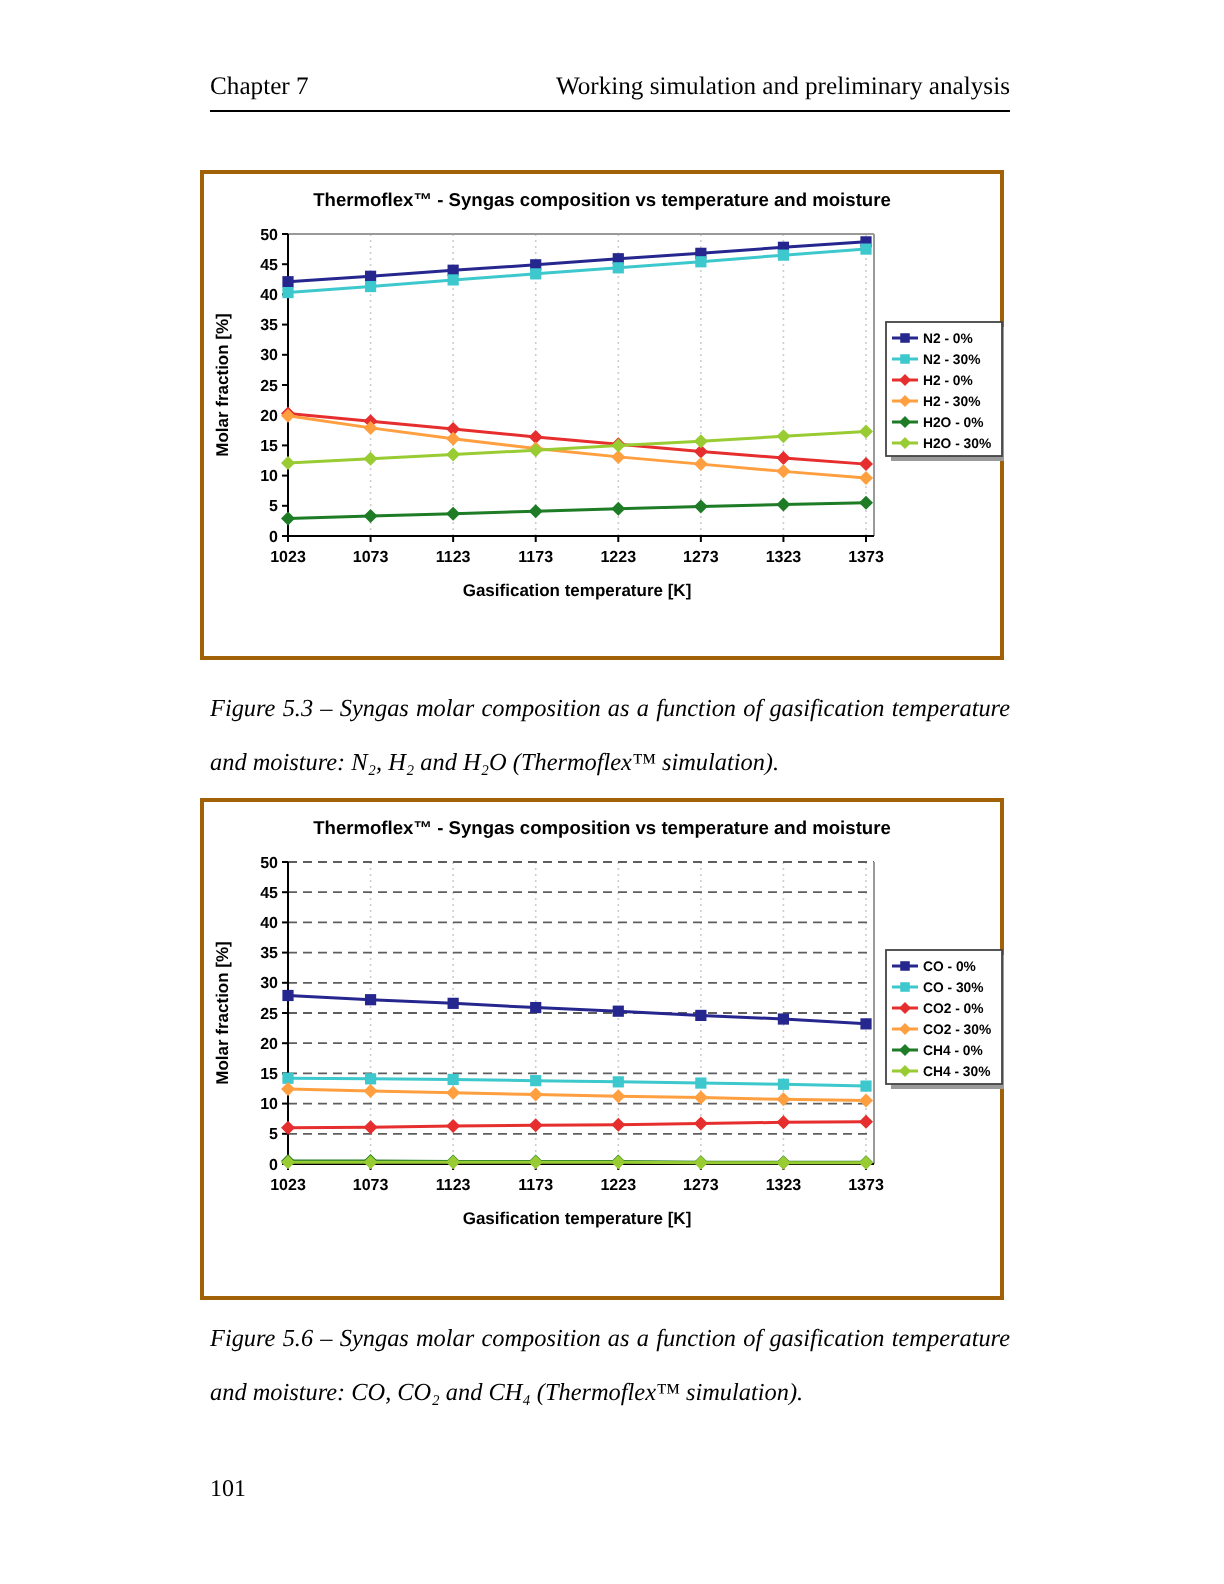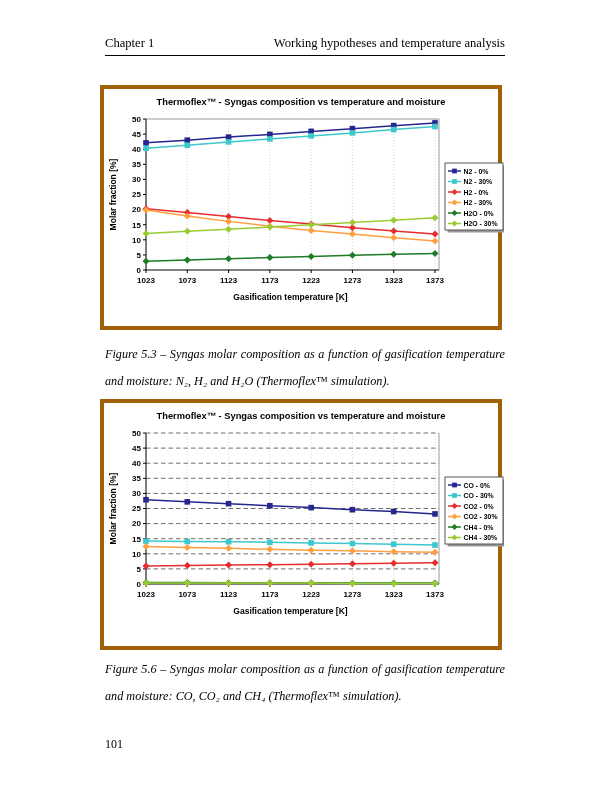--- a/index.html
+++ b/index.html
@@ -3,21 +3,21 @@
 <meta charset="utf-8">
 <style>
   html,body{margin:0;padding:0;background:#888;}
   .page{position:relative;width:612px;height:792px;background:#ffffff;margin:0 auto;overflow:hidden;
         font-family:"Liberation Serif","DejaVu Serif",serif;color:#000;}
   
   .header{position:absolute;left:105px;top:36px;width:400px;display:flex;justify-content:space-between;
           font-size:12.6px;}
   .header-rule{position:absolute;left:105px;top:55px;width:400px;border-top:1px solid #000;}
   
-  .figure-box{position:absolute;left:100px;width:402px;border:4px solid #a16207;box-sizing:border-box;
+  .figure-box{position:absolute;left:100px;width:402px;border:2px solid #a16207;box-sizing:border-box;
               background:#fff;margin:0;}
   .fig1{top:85px;height:245px;}
   .fig2{top:399px;height:251px;}
   .chart-title{padding-top:7px;text-align:center;font-family:"Liberation Sans",sans-serif;
                font-weight:bold;font-size:9.3px;line-height:13px;}
   svg.chart{display:block;width:400px;height:210px;}
   svg.chart text{font-family:"Liberation Sans",sans-serif;}
   svg.chart .tick{font-size:8px;font-weight:bold;}
   svg.chart .axis-title{font-size:8.5px;font-weight:bold;}
   svg.chart .legend-text{font-size:6.9px;font-weight:bold;}
@@ -27,22 +27,22 @@
   .cap1{top:341px;}
   .cap2{top:656px;}
   .page-number{position:absolute;left:105px;top:737px;width:402px;font-size:12px;}
 </style>
 </head>
 <body>
 
 <div class="page">
 
   <div class="header">
-    <span>Chapter 1</span>
-    <span>Working hypotheses and temperature analysis</span>
+    <span>Chapter 7</span>
+    <span>Working simulation and preliminary analysis</span>
   </div>
   <div class="header-rule"></div>
 
   <figure class="figure-box fig1">
     <div class="chart-title">
       <div>Thermoflex™ - Syngas composition vs temperature and moisture</div>
     </div>
     <svg class="chart" viewBox="0 0 400 210">
         <g>
           <line x1="42" y1="10" x2="42" y2="161" stroke="#CDCDCD" stroke-width="0.8" stroke-dasharray="1,2"></line>

